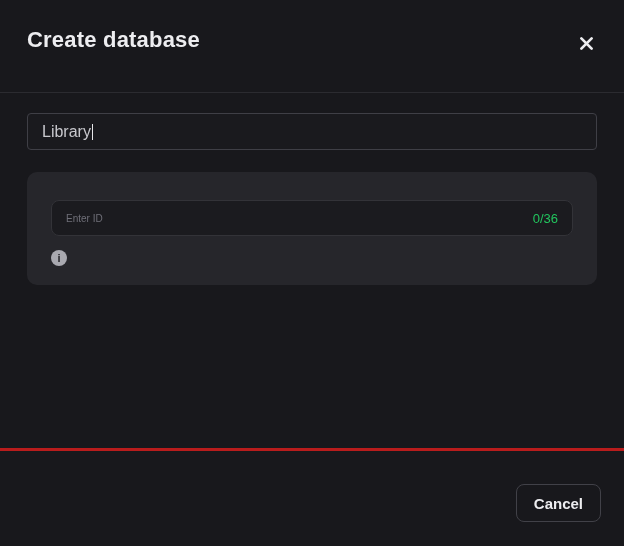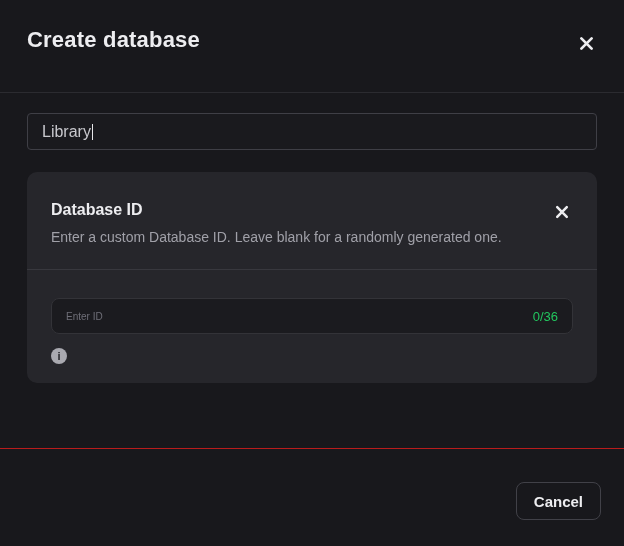--- a/index.html
+++ b/index.html
@@ -82,21 +82,21 @@
   .info-icon {
     flex: 0 0 auto; width: 16px; height: 16px; border-radius: 50%;
     background: #a9a9b0; color: #26262b;
     font-size: 11px; font-weight: 700; font-style: normal;
     display: inline-flex; align-items: center; justify-content: center;
     line-height: 16px;
   }
   
   .modal-footer {
     flex: 0 0 98px; height: 98px;
-    border-top: 1px solid #b91c1c;
+    border-top: 3px solid #b91c1c;
     display: flex; justify-content: flex-end; align-items: flex-start;
     gap: 16px; padding: 33px 23px 0;
   }
   .btn {
     height: 38px; padding: 0 17px; border-radius: 8px;
     font-family: inherit; font-size: 15px; font-weight: 600;
     display: inline-flex; align-items: center; justify-content: center;
     cursor: pointer;
   }
   .btn-secondary { background: transparent; border: 1px solid #414148; color: #ededf0; }
@@ -120,33 +120,20 @@
 
   <div class="modal-body">
 
 
     <div class="text-input">
       <span>Library</span>
         <span class="caret"></span>
     </div>
 
     <section class="card">
-      <div class="card-head">
-        <div>
-          <h2 class="card-title">Database ID</h2>
-          <p class="card-desc">Enter a custom Database ID. Leave blank for a randomly generated one.</p>
-        </div>
-        <button class="icon-btn" aria-label="Close">
-          <span>
-            <svg width="14" height="14" viewBox="0 0 14 14" fill="none">
-              <path d="M2.2 2.2 L11.8 11.8 M11.8 2.2 L2.2 11.8" stroke="currentColor" stroke-width="2.5" stroke-linecap="round"></path>
-            </svg>
-          </span>
-        </button>
-      </div>
       <div class="card-body">
         <div class="id-input">
           <span class="placeholder">Enter ID</span>
           <span class="char-counter">0/36</span>
         </div>
         <div class="hint-row">
           <i class="info-icon">i</i>
         </div>
       </div>
     </section>

